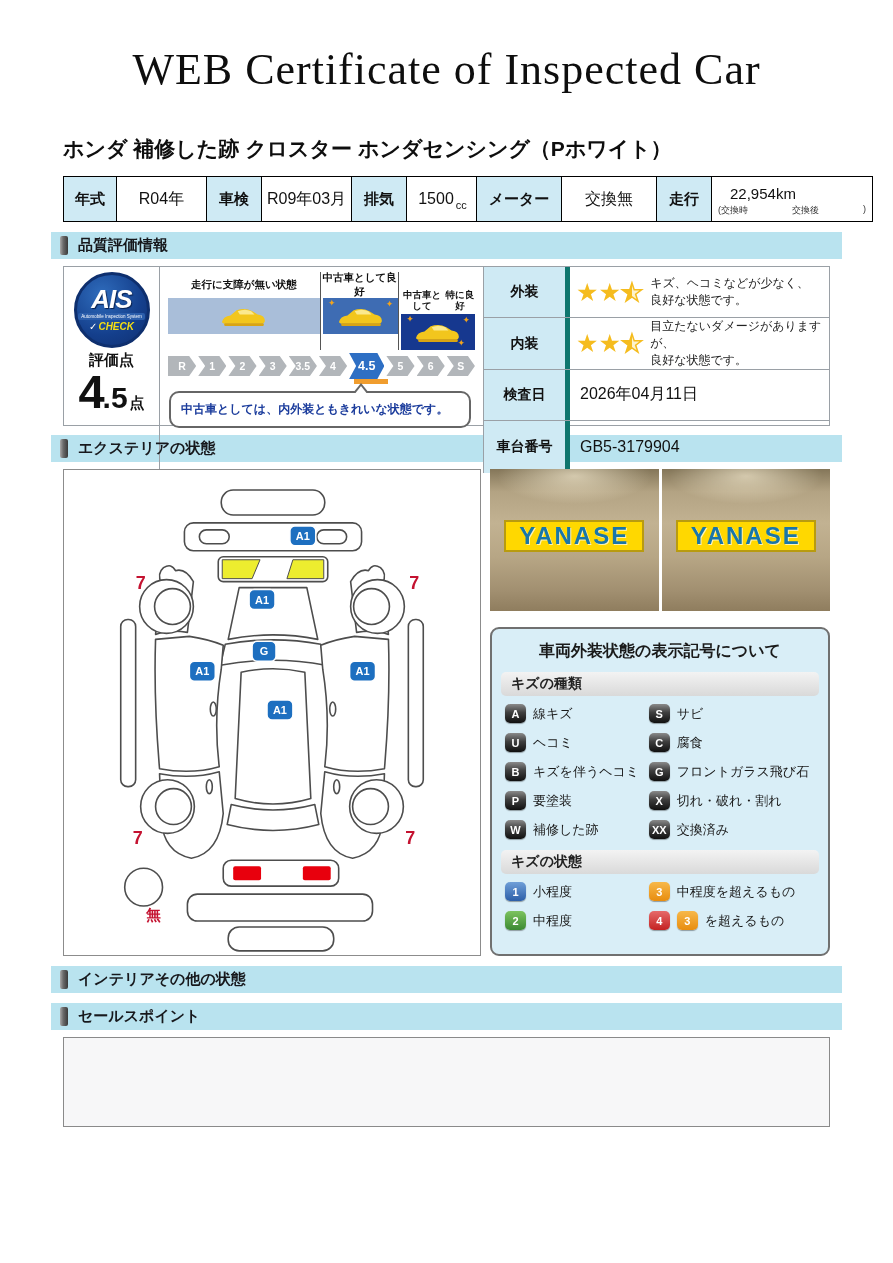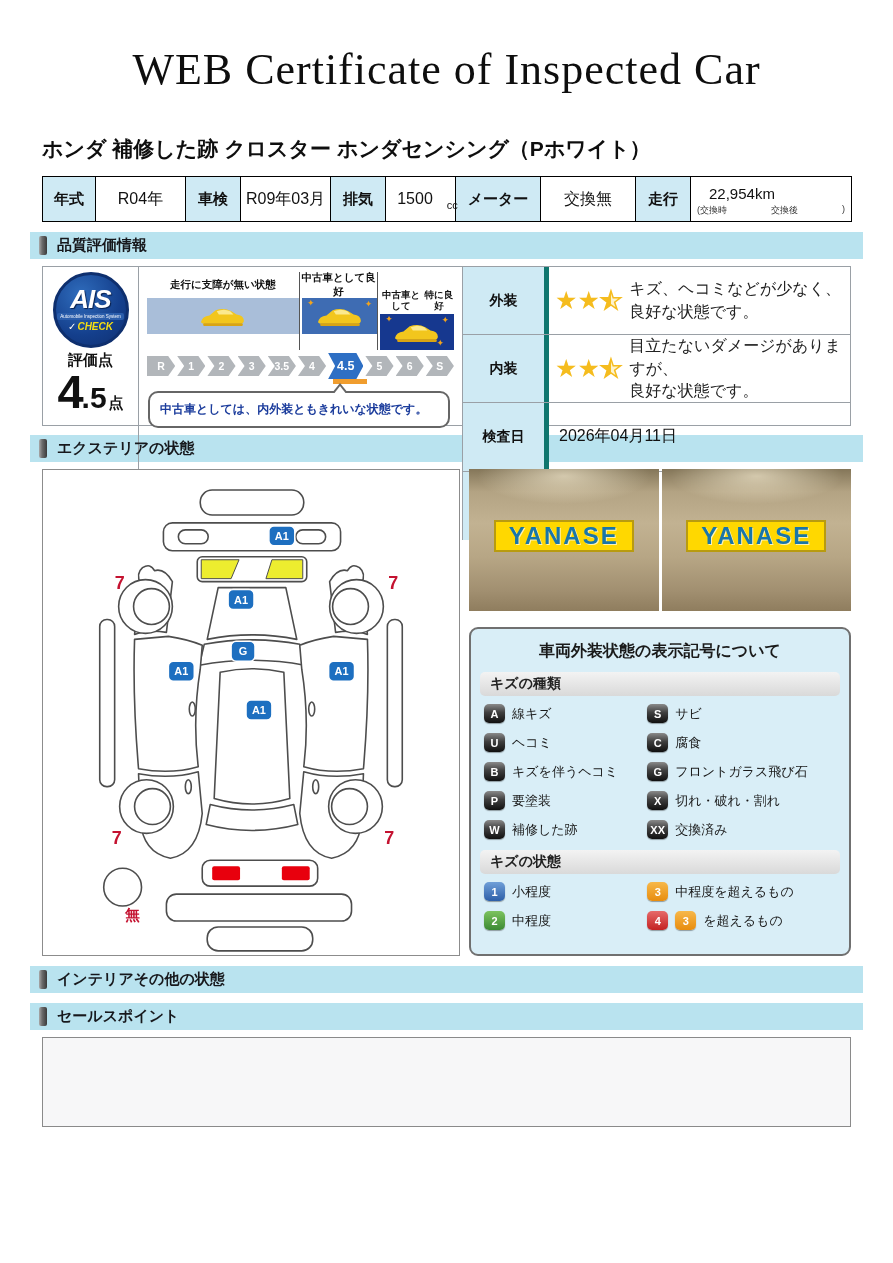--- a/index.html
+++ b/index.html
@@ -1,28 +1,28 @@
 <!DOCTYPE html>
 <html><head>
 <meta charset="utf-8">
 <style>
   * { margin:0; padding:0; box-sizing:border-box; }
   html,body { background:#fff; }
   body { width:893px; font-family:"Liberation Sans","DejaVu Sans",sans-serif; color:#111; }
-  .page { width:893px; padding:0 42px 30px; }
+  .page { width:893px; padding:0 63px 30px; }
 
   .title { font-family:"Liberation Serif","DejaVu Serif",serif; font-size:44px; text-align:center;
            margin-top:44px; letter-spacing:1px; color:#0e0e0e; white-space:nowrap; }
   .vname { font-size:21px; font-weight:bold; margin-top:40px; color:#0e0e0e; }
 
   
   .spec { border-collapse:collapse; width:809px; margin-top:13px; table-layout:fixed; }
   .spec td { border:1px solid #000; height:45px; text-align:center; font-size:16px; vertical-align:middle; }
   .spec td.lbl { background:#cfeaf4; font-weight:bold; font-size:15px; }
-  .spec .cc { font-size:11px; position:relative; top:5px; left:14px; }
+  .spec .cc { font-size:11px; position:relative; top:5px; left:2px; }
   .spec td.mil { padding:2px 4px 1px; }
   .mil-top { font-size:15px; text-align:left; padding-left:14px; margin-top:3px; }
   .mil-bot { display:flex; justify-content:space-between; font-size:9px; color:#333; padding:2px 2px 0; }
 
   
   .shead { display:flex; align-items:center; background:#b9e3ef; height:27px; margin:0 -12px; padding-left:9px; }
   .shead .tick { width:8px; height:19px; border-radius:2px; background:linear-gradient(90deg,#a9a9a9,#6b6b6b 40%,#3a3a3a); margin-right:10px; }
   .shead .stxt { font-weight:bold; font-size:15px; color:#17181c; }
   .mt10 { margin-top:10px; } .mt9 { margin-top:9px; }
 
@@ -70,21 +70,21 @@
   .bubble::before { content:''; position:absolute; top:-10px; left:61%; border:8px solid transparent; border-bottom:10px solid #666; border-top:none; }
   .bubble::after  { content:''; position:absolute; top:-7px;  left:calc(61% + 1px); border:7px solid transparent; border-bottom:9px solid #fff; border-top:none; }
 
   
   .qright { display:grid; grid-template-rows:1fr 1fr 1fr 1fr; }
   .qrow { display:grid; grid-template-columns:86px 1fr; border-bottom:1px solid #9aa0a6; }
   .qrow:last-child { border-bottom:none; }
   .qlabel { background:#cfeaf4; border-right:5px solid #0f766e; display:flex; align-items:center; justify-content:center; font-weight:bold; font-size:14px; }
   .qval { display:flex; align-items:center; padding:0 10px; font-size:16px; }
   .starcell { gap:7px; padding:0 6px; }
-  .note { font-size:16px; line-height:1.4; color:#222; }
+  .note { font-size:12px; line-height:1.4; color:#222; }
   .stars { display:flex; align-items:center; }
   .st { font-size:25px; color:#f5bc1e; line-height:1; }
   .half { position:relative; display:inline-block; }
   .st-base { color:#fdf3cd; -webkit-text-stroke:1.5px #f5bc1e; }
   .st-top { position:absolute; left:0; top:0; width:50%; overflow:hidden; color:#f5bc1e; }
 
   
   .ext { display:flex; gap:9px; margin-top:7px; }
   .diagram-box { width:418px; height:487px; border:1px solid #8c8c8c; background:#fff; flex:none; }
   .ext-right { flex:1; display:flex; flex-direction:column; gap:16px; }

